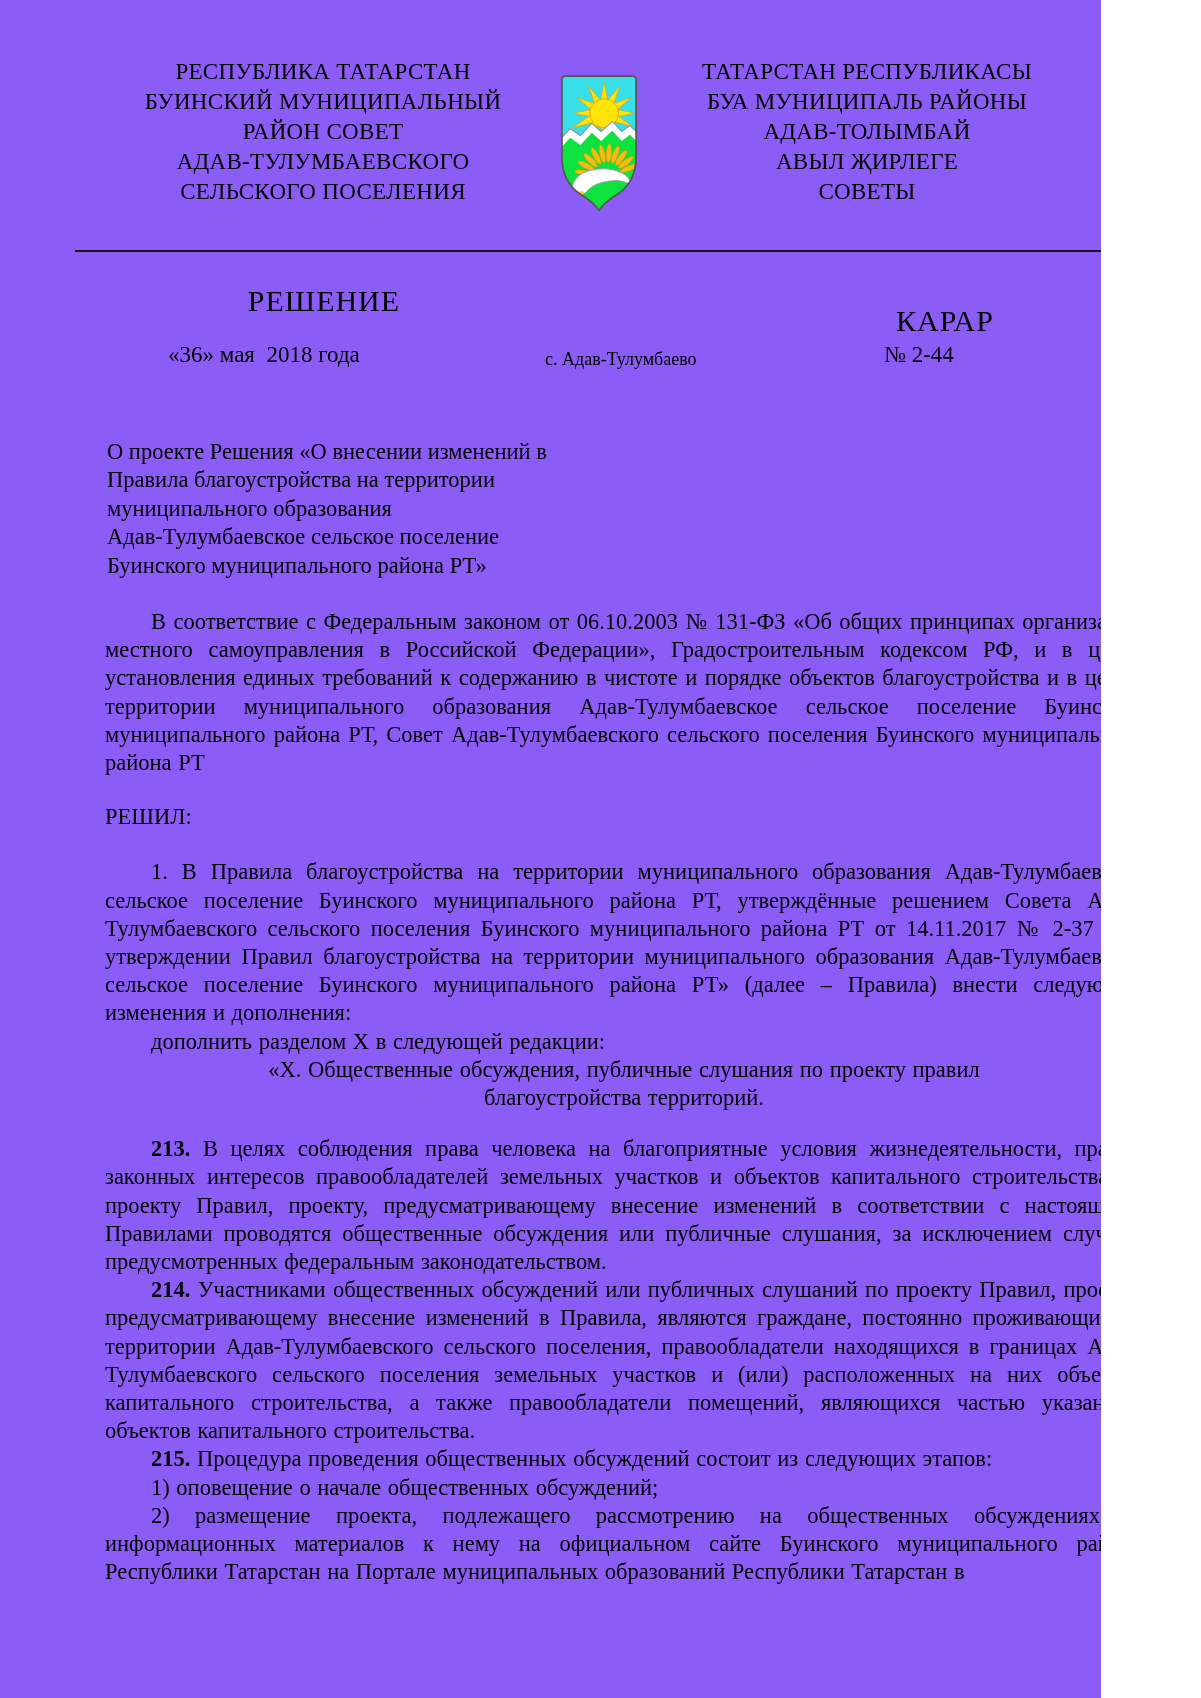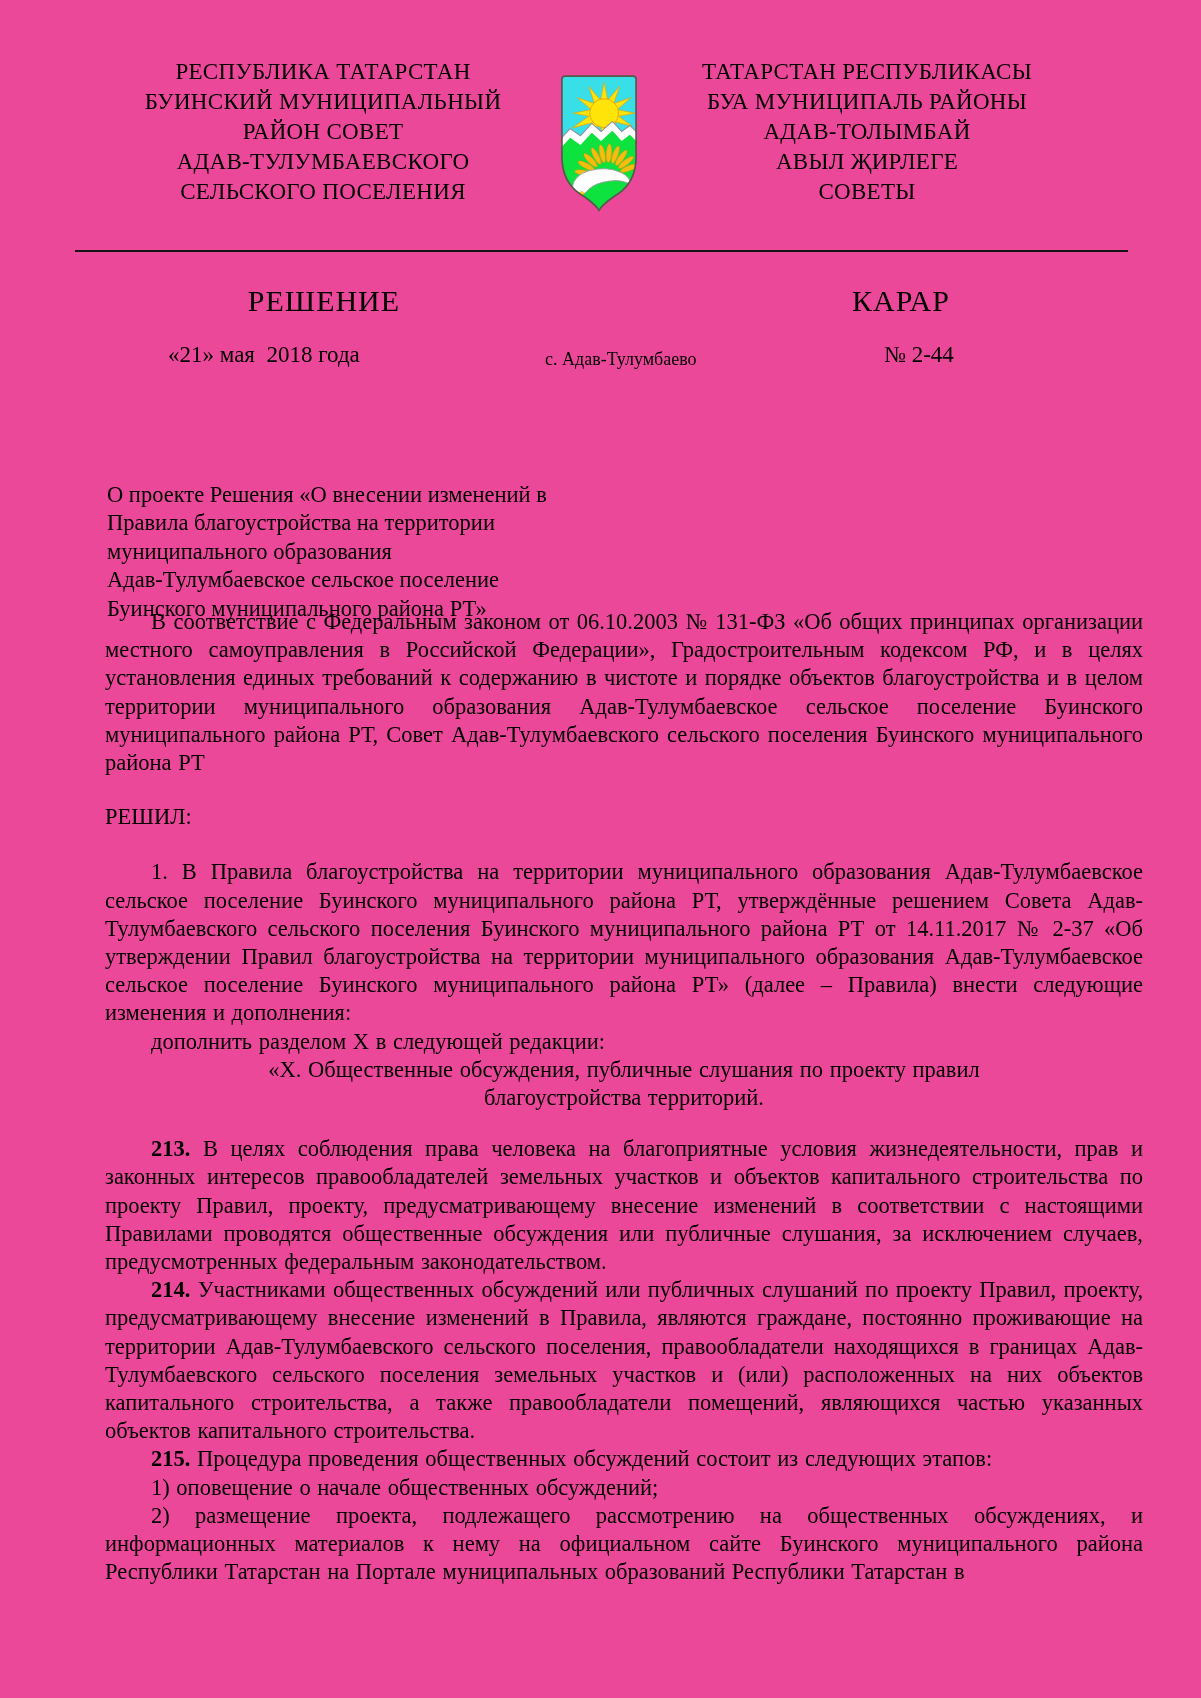--- a/index.html
+++ b/index.html
@@ -1,19 +1,19 @@
 <!DOCTYPE html>
 <html><head>
 <meta charset="utf-8">
 <style>
   html,body { margin:0; padding:0; background:#ffffff; }
   .page {
     position:relative;
-    width:1201px; height:1698px;
-    background:#ec4899;
+    width:1101px; height:1698px;
+    background:#8b5cf6;
     font-family:"Liberation Serif", serif;
     color:#000;
     overflow:hidden;
   }
   
   .org-block {
     position:absolute; top:57px;
     width:470px;
     text-align:center;
     font-size:23px; line-height:30px;
@@ -26,29 +26,29 @@
     position:absolute; top:250px; left:75px;
     width:1053px; height:2px; background:#141414;
   }
   
   .title-ru, .title-tat {
     position:absolute; top:284px;
     font-weight:normal; font-size:30px; letter-spacing:1px;
     white-space:nowrap;
   }
   .title-ru  { left:238px; width:172px; text-align:center; }
-  .title-tat { left:852px; }
+  .title-tat { left:896px;margin-top:20px; }
   
   .doc-date   { position:absolute; top:342px; left:168px;  font-size:23px; white-space:pre; }
   .doc-place  { position:absolute; top:349px; left:545px;  font-size:18px; }
   .doc-number { position:absolute; top:342px; left:884px;  font-size:23px; }
   
   .subject {
     position:absolute; top:438px; left:107px; width:600px;
-    font-size:22.5px; line-height:28.4px; text-align:left;margin-top:43px;
+    font-size:22.5px; line-height:28.4px; text-align:left;
   }
   
   .docbody {
     position:absolute; top:608px; left:105px; width:1038px;
     font-size:22.5px; line-height:28.2px;
     text-align:justify; word-spacing:1px;
   }
   .docbody p { margin:0; text-indent:46px; }
   .reshil {
     text-align:left; font-weight:normal;
@@ -133,21 +133,21 @@
     <div>АДАВ-ТОЛЫМБАЙ</div>
     <div>АВЫЛ ҖИРЛЕГЕ</div>
     <div>СОВЕТЫ</div>
   </div>
 
   <div class="rule"></div>
 
   <div class="title-ru">РЕШЕНИЕ</div>
   <div class="title-tat">КАРАР</div>
 
-  <div class="doc-date">«21» мая  2018 года</div>
+  <div class="doc-date">«36» мая  2018 года</div>
   <div class="doc-place">с. Адав-Тулумбаево</div>
   <div class="doc-number">№ 2-44</div>
 
   <div class="subject">
     <div>О проекте Решения «О внесении изменений в</div>
     <div>Правила благоустройства на территории</div>
     <div>муниципального образования</div>
     <div>Адав-Тулумбаевское сельское поселение</div>
     <div>Буинского муниципального района РТ»</div>
   </div>

